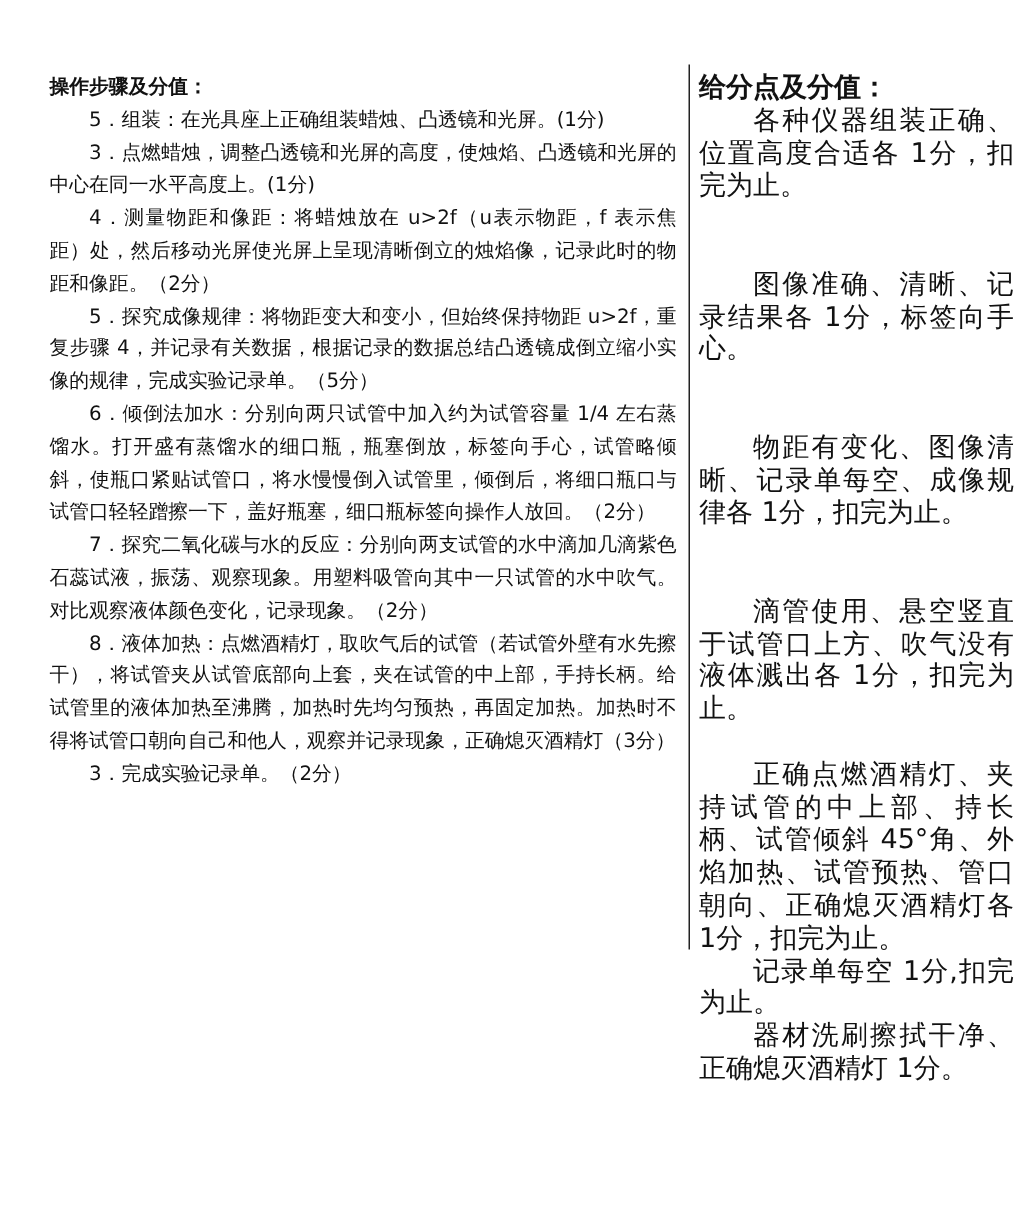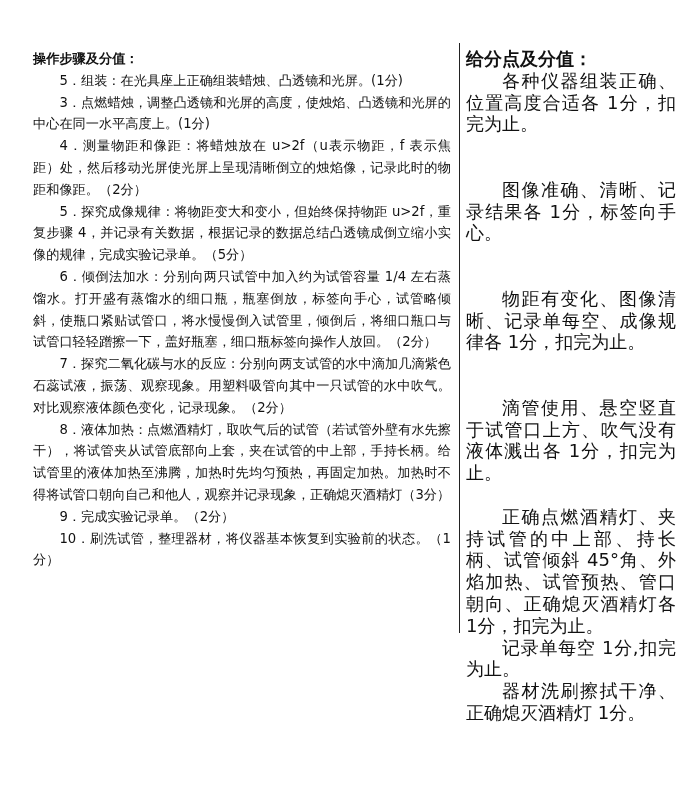--- a/index.html
+++ b/index.html
@@ -22,22 +22,21 @@
 <div class="page">
   <div class="col-left">
     <div class="heading">操作步骤及分值：</div>
     <p class="p">5．组装：在光具座上正确组装蜡烛、凸透镜和光屏。(1分)</p>
     <p class="p">3．点燃蜡烛，调整凸透镜和光屏的高度，使烛焰、凸透镜和光屏的中心在同一水平高度上。(1分)</p>
     <p class="p">4．测量物距和像距：将蜡烛放在 u&gt;2f（u表示物距，f 表示焦距）处，然后移动光屏使光屏上呈现清晰倒立的烛焰像，记录此时的物距和像距。（2分）</p>
     <p class="p">5．探究成像规律：将物距变大和变小，但始终保持物距 u&gt;2f，重复步骤 4，并记录有关数据，根据记录的数据总结凸透镜成倒立缩小实像的规律，完成实验记录单。（5分）</p>
     <p class="p">6．倾倒法加水：分别向两只试管中加入约为试管容量 1/4 左右蒸馏水。打开盛有蒸馏水的细口瓶，瓶塞倒放，标签向手心，试管略倾斜，使瓶口紧贴试管口，将水慢慢倒入试管里，倾倒后，将细口瓶口与试管口轻轻蹭擦一下，盖好瓶塞，细口瓶标签向操作人放回。（2分）</p>
     <p class="p">7．探究二氧化碳与水的反应：分别向两支试管的水中滴加几滴紫色石蕊试液，振荡、观察现象。用塑料吸管向其中一只试管的水中吹气。对比观察液体颜色变化，记录现象。（2分）</p>
     <p class="p">8．液体加热：点燃酒精灯，取吹气后的试管（若试管外壁有水先擦干），将试管夹从试管底部向上套，夹在试管的中上部，手持长柄。给试管里的液体加热至沸腾，加热时先均匀预热，再固定加热。加热时不得将试管口朝向自己和他人，观察并记录现象，正确熄灭酒精灯（3分）</p>
-    <p class="p">9．完成实验记录单。（2分）</p>
-    <p class="p">10．刷洗试管，整理器材，将仪器基本恢复到实验前的状态。（1分）</p>
+    <p class="p">3．完成实验记录单。（2分）</p>
   </div>
 
   <div class="divider"></div>
 
   <div class="col-right">
     <div class="heading">给分点及分值：</div>
     <p class="p">各种仪器组装正确、位置高度合适各 1分，扣完为止。</p>
     <div class="gap1"></div>
     <p class="p">图像准确、清晰、记录结果各 1分，标签向手心。</p>
     <div class="gap1"></div>

